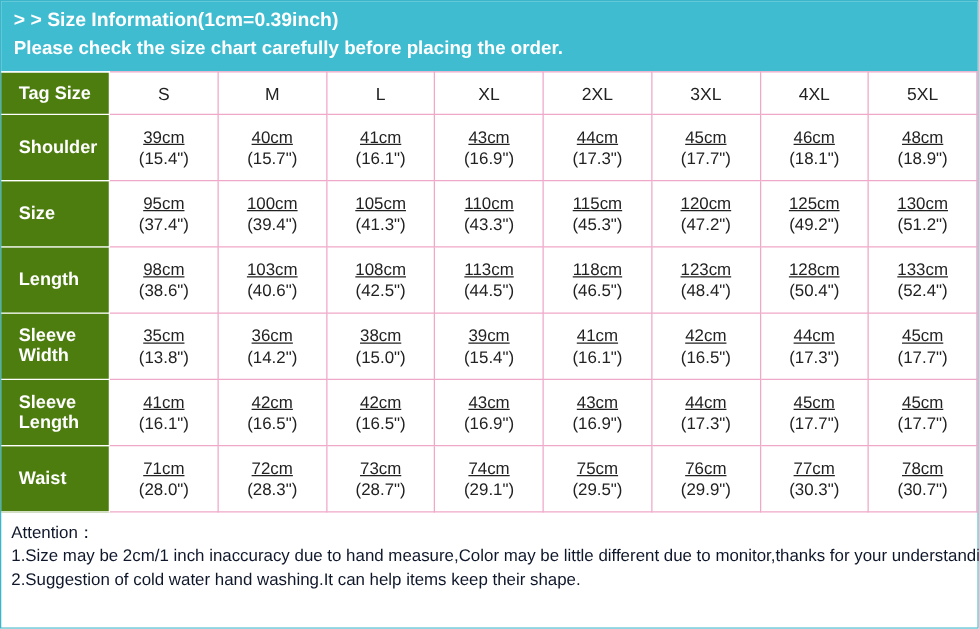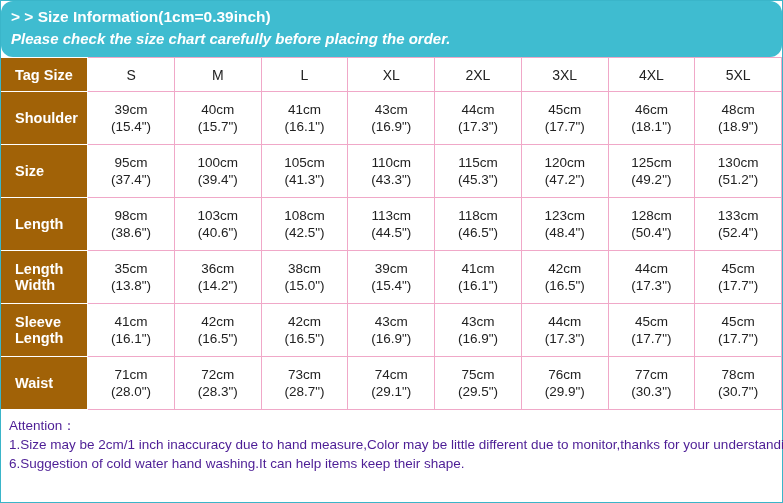--- a/index.html
+++ b/index.html
@@ -22,52 +22,50 @@
     position: relative;
     display: flex;
     flex-direction: column;
   }
   
   .header {
     background: #3fbcd0;
     color: #ffffff;
     padding: 6px 10px 8px 10px;
     box-sizing: border-box;
-    border-radius: 12px;
   }
   .header-line1 {
     font-size: 15.5px;
     font-weight: bold;
     line-height: 20px;
     white-space: nowrap;
   }
   .header-line2 {
     font-size: 15px;
     font-weight: bold;
     line-height: 20px;
     margin-top: 2px;
     white-space: nowrap;
-    font-style: italic;
   }
   
   table.size-chart {
     border-collapse: collapse;
     width: 100%;
     table-layout: fixed;
   }
   table.size-chart td {
     border: 1px solid #f0a8c8;
     text-align: center;
     vertical-align: middle;
     font-size: 13.5px;
     color: #222222;
     padding: 0;
   }
   table.size-chart td.lbl {
-    background: #a16207;
+    background: #4d7c0f;
     color: #ffffff;
     font-weight: bold;
     font-size: 14.5px;
     text-align: left;
     padding-left: 14px;
     border: 1px solid #ffffff;
     border-left: none;
   }
   tr.head td {
     height: 33px;
@@ -79,34 +77,35 @@
     font-size: 14px;
     color: #222222;
     font-weight: normal;
   }
   tr.datarow td {
     height: 52px;
   }
   .cm {
     display: block;
     line-height: 17px;
+    text-decoration: underline;
   }
   .inch {
     display: block;
     line-height: 17px;
   }
   
   .attention {
     padding: 6px 8px 4px 8px;
     box-sizing: border-box;
     flex: 1;
   }
   .attention div {
     font-size: 13.5px;
-    color: #4c1d95;
+    color: #0f172a;
     line-height: 19px;
     white-space: nowrap;
   }
   .attn-wrap {
     white-space: normal;
   }
 </style>
 </head>
 <body>
 
@@ -233,21 +232,21 @@
             <span class="cm">128cm</span>
             <span class="inch">(50.4")</span>
           </td>
         <td>
             <span class="cm">133cm</span>
             <span class="inch">(52.4")</span>
           </td>
       </tr>
 
       <tr class="datarow">
-        <td class="lbl">Length Width</td>
+        <td class="lbl">Sleeve Width</td>
         <td>
             <span class="cm">35cm</span>
             <span class="inch">(13.8")</span>
           </td>
         <td>
             <span class="cm">36cm</span>
             <span class="inch">(14.2")</span>
           </td>
         <td>
             <span class="cm">38cm</span>
@@ -345,16 +344,16 @@
             <span class="cm">78cm</span>
             <span class="inch">(30.7")</span>
           </td>
       </tr>
     </tbody>
   </table>
 
   <div class="attention">
     <div>Attention：</div>
     <div class="attn-wrap">1.Size may be 2cm/1 inch inaccuracy due to hand measure,Color may be little different due to monitor,thanks for your understanding!</div>
-    <div>6.Suggestion of cold water hand washing.It can help items keep their shape.</div>
+    <div>2.Suggestion of cold water hand washing.It can help items keep their shape.</div>
   </div>
 
 </div>
 
 </body></html>

